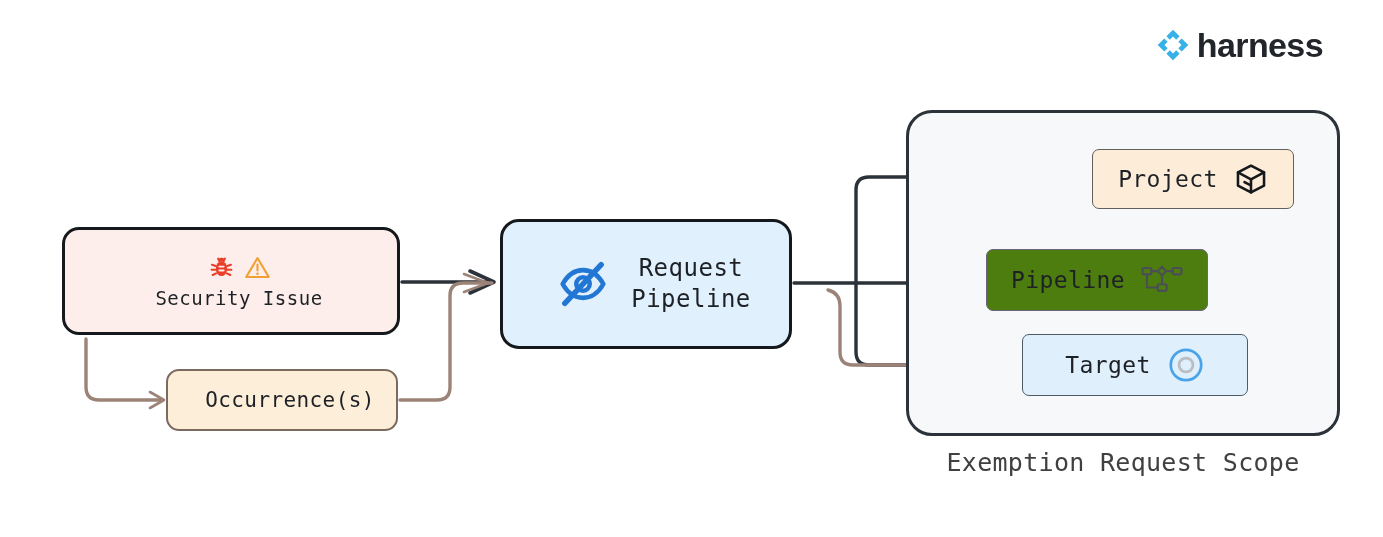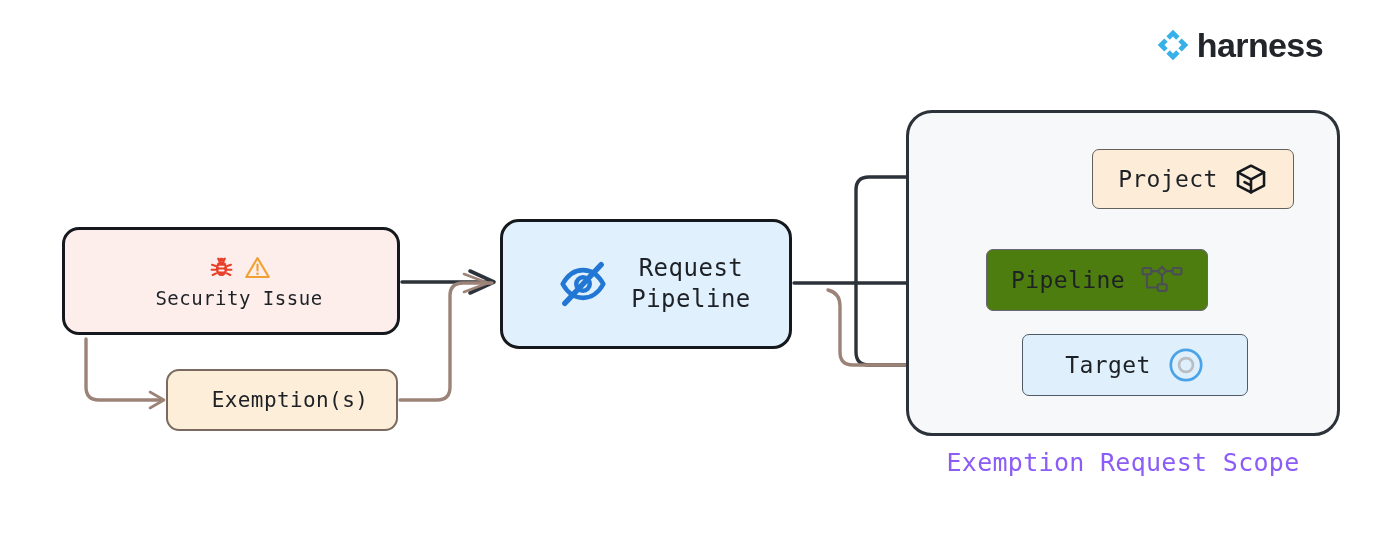--- a/index.html
+++ b/index.html
@@ -108,21 +108,21 @@
     z-index: 1;
   }
   #scope-caption {
     position: absolute;
     left: 906px; top: 448px;
     width: 434px;
     text-align: center;
     font-family: "DejaVu Sans Mono", "Liberation Mono", monospace;
     font-size: 25px;
     letter-spacing: 0.3px;
-    color: #8b5cf6;
+    color: #404040;
     z-index: 3;
   }
 
   .scope-node {
     position: absolute;
     display: flex;
     align-items: center;
     justify-content: center;
     gap: 16px;
     border-radius: 7px;
@@ -230,21 +230,21 @@
           <path d="M12 3.6 L22 20.4 L2 20.4 Z" fill="none" stroke="#efa133" stroke-width="1.9" stroke-linejoin="round"></path>
           <path d="M12 9.4 L12 14.6" stroke="#efa133" stroke-width="1.9" stroke-linecap="round"></path>
           <circle cx="12" cy="17.6" r="1.15" fill="#efa133"></circle>
         </svg>
       </span>
     </div>
     <div class="label">Security Issue</div>
   </div>
 
   <div class="node" id="node-occurrence">
-    <div class="label">Exemption(s)</div>
+    <div class="label">Occurrence(s)</div>
   </div>
 
   <div class="node" id="node-request">
     <span>
       <svg class="ico" width="52" height="52" viewBox="0 0 24 24" aria-hidden="true">
         <g fill="none" stroke="#2277d4" stroke-width="2.1" stroke-linecap="round" stroke-linejoin="round">
           <path d="M2.6 12 C5.1 7.6 8.4 5.6 12 5.6 C15.6 5.6 18.9 7.6 21.4 12
                    C18.9 16.4 15.6 18.4 12 18.4 C8.4 18.4 5.1 16.4 2.6 12 Z"></path>
           <circle cx="12" cy="12" r="3.1"></circle>
           <path d="M3.6 20.9 L20.4 3.1" stroke-width="2.5"></path>

